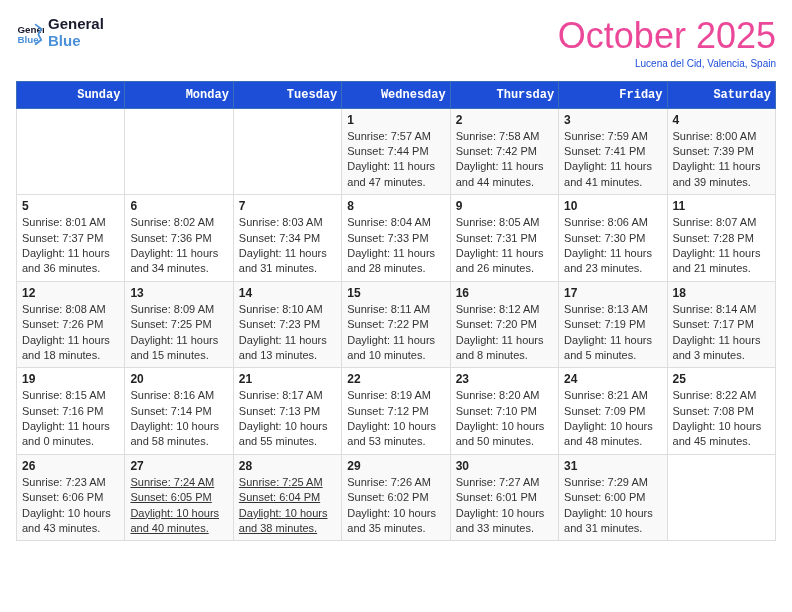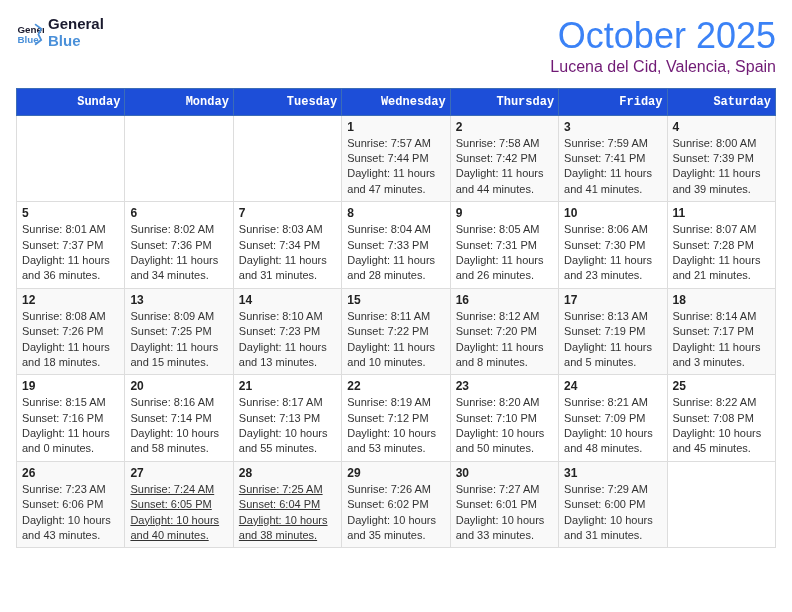--- a/index.html
+++ b/index.html
@@ -24,26 +24,26 @@
     .logo-icon {
       width: 28px;
       height: 28px;
     }
     .title-block {
       text-align: right;
     }
     .month-title {
       font-size: 36px;
       font-weight: 300;
-      color: #3b82f6;
+      color: #ec4899;
       line-height: 1.1;
     }
     .location {
-      font-size: 16px;
-      color: #701a75;
+      font-size: 10px;
+      color: #1d4ed8;
       margin-top: 2px;
     }
     .calendar {
       width: 100%;
       border-collapse: collapse;
       border: 1px solid #ccc;
     }
     .calendar th {
       background: #1d4ed8;
       color: #fff;

